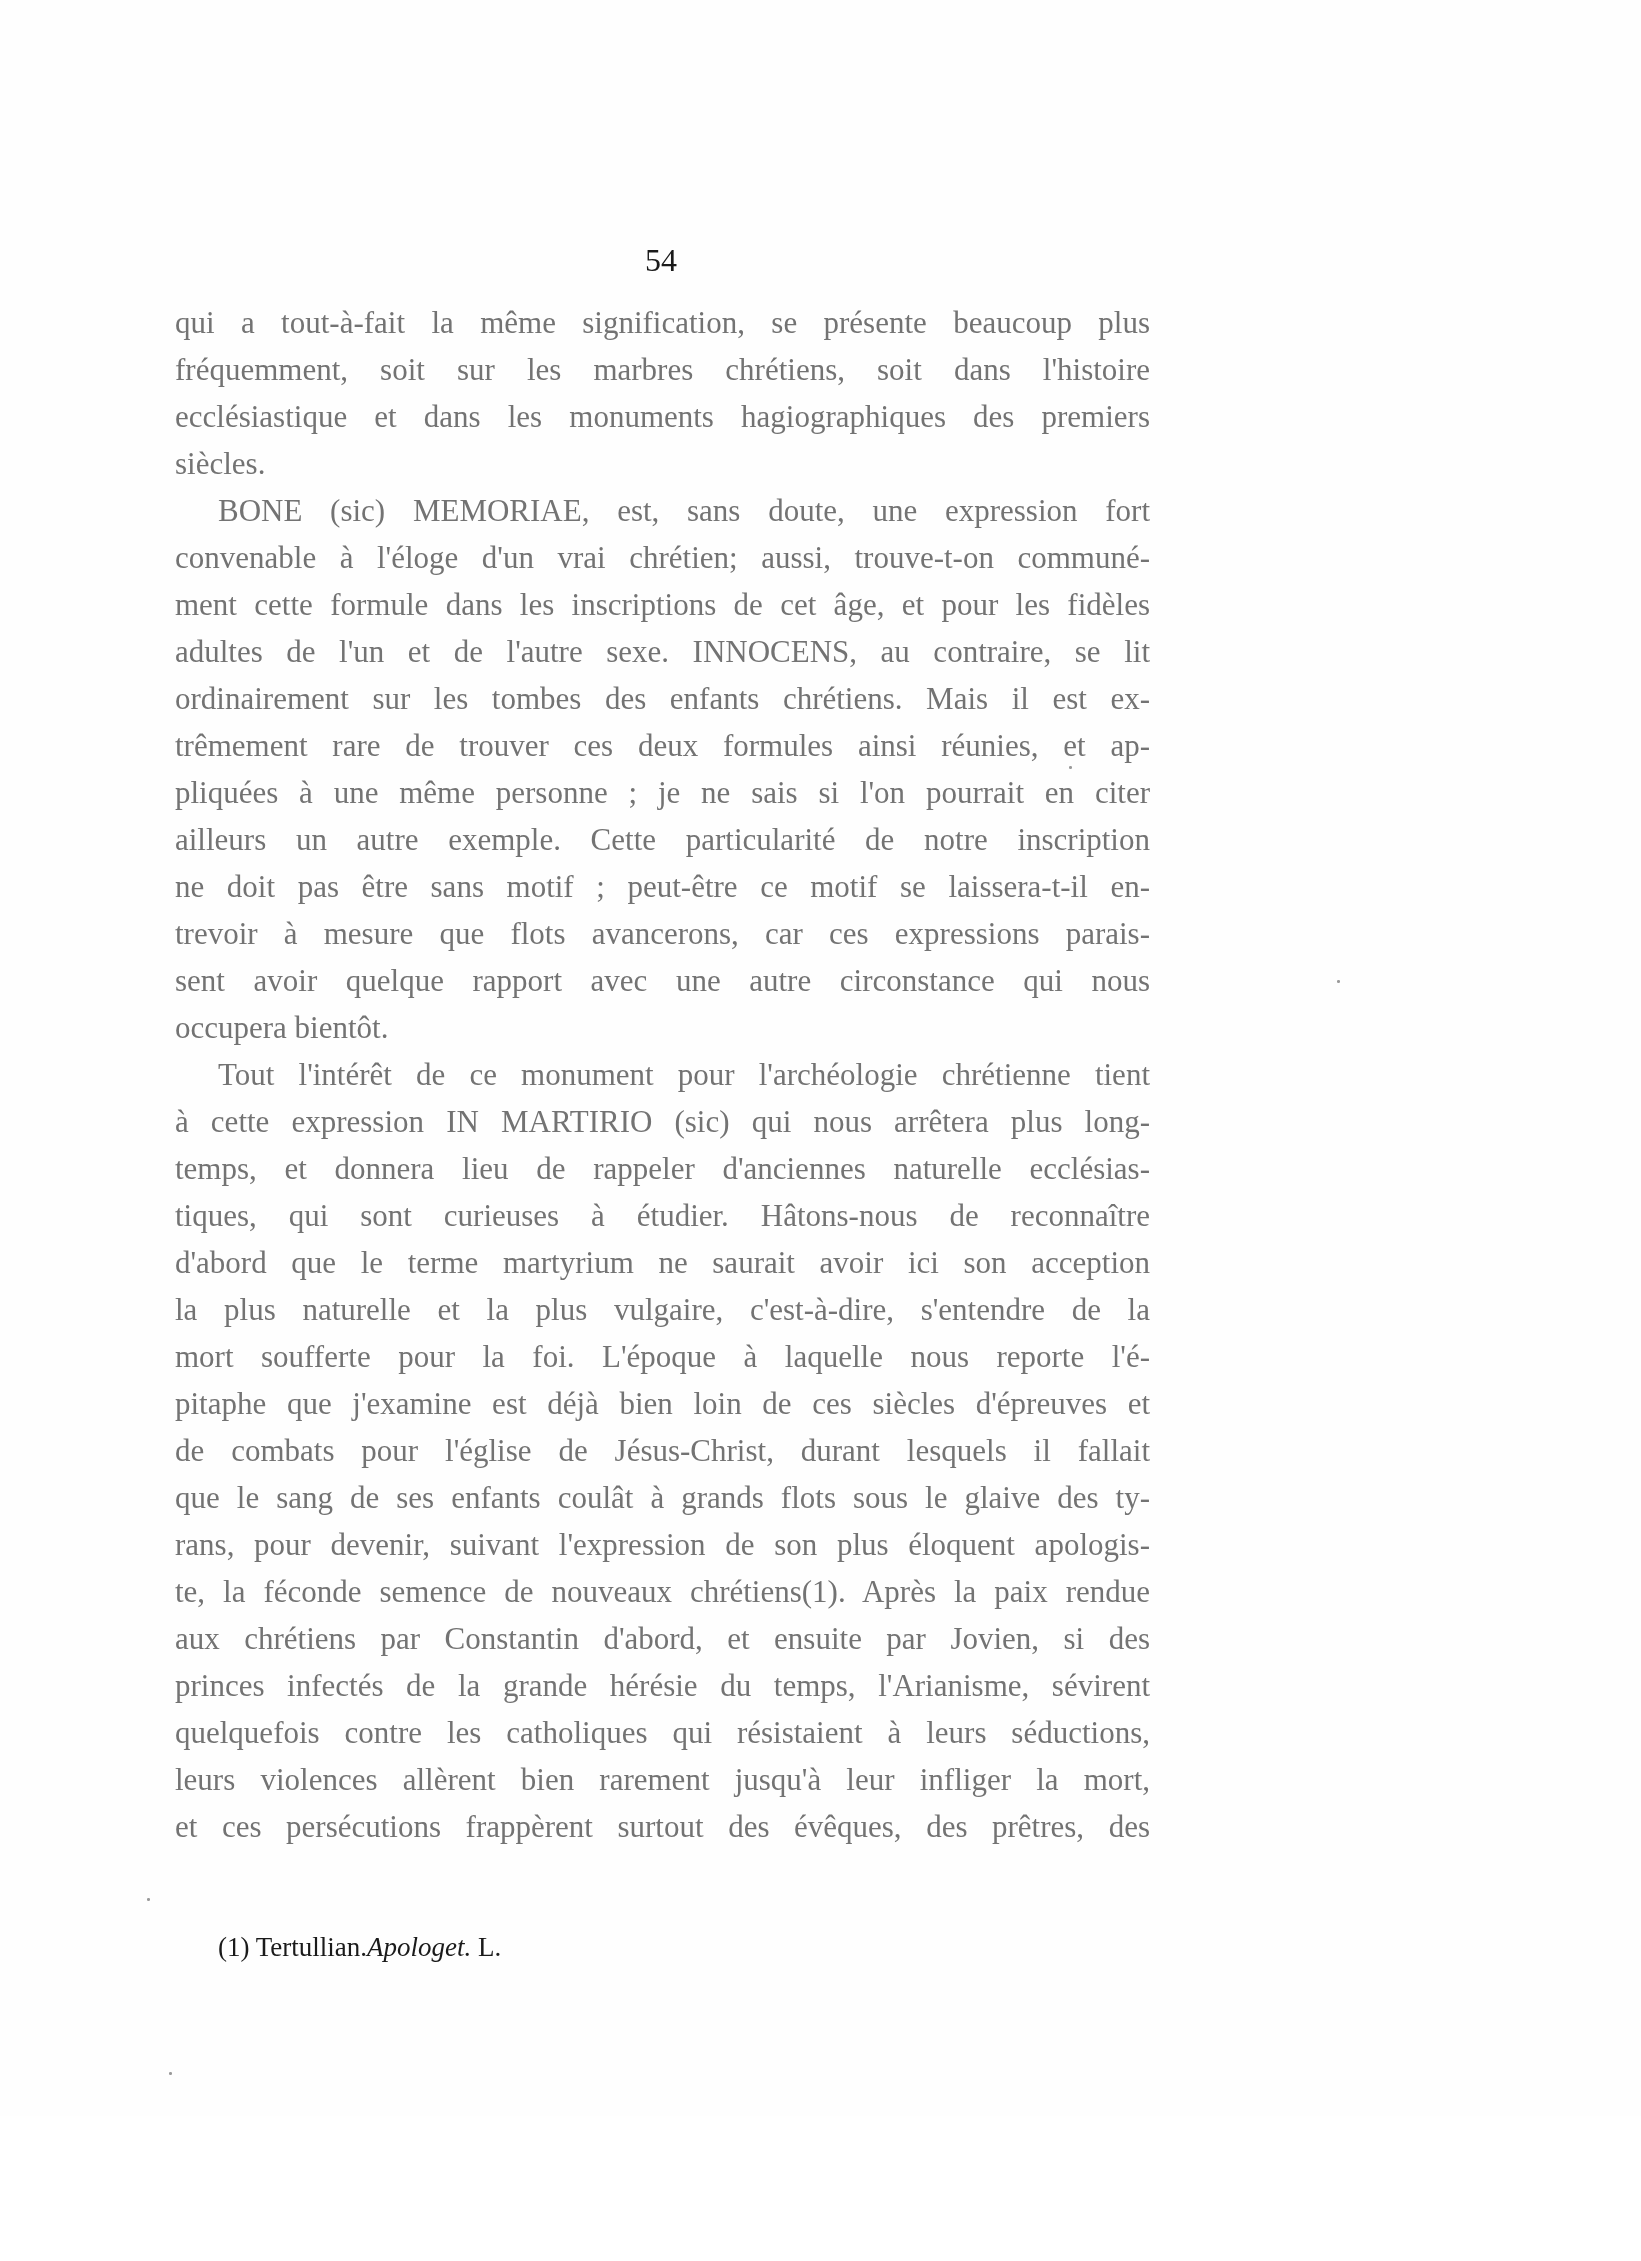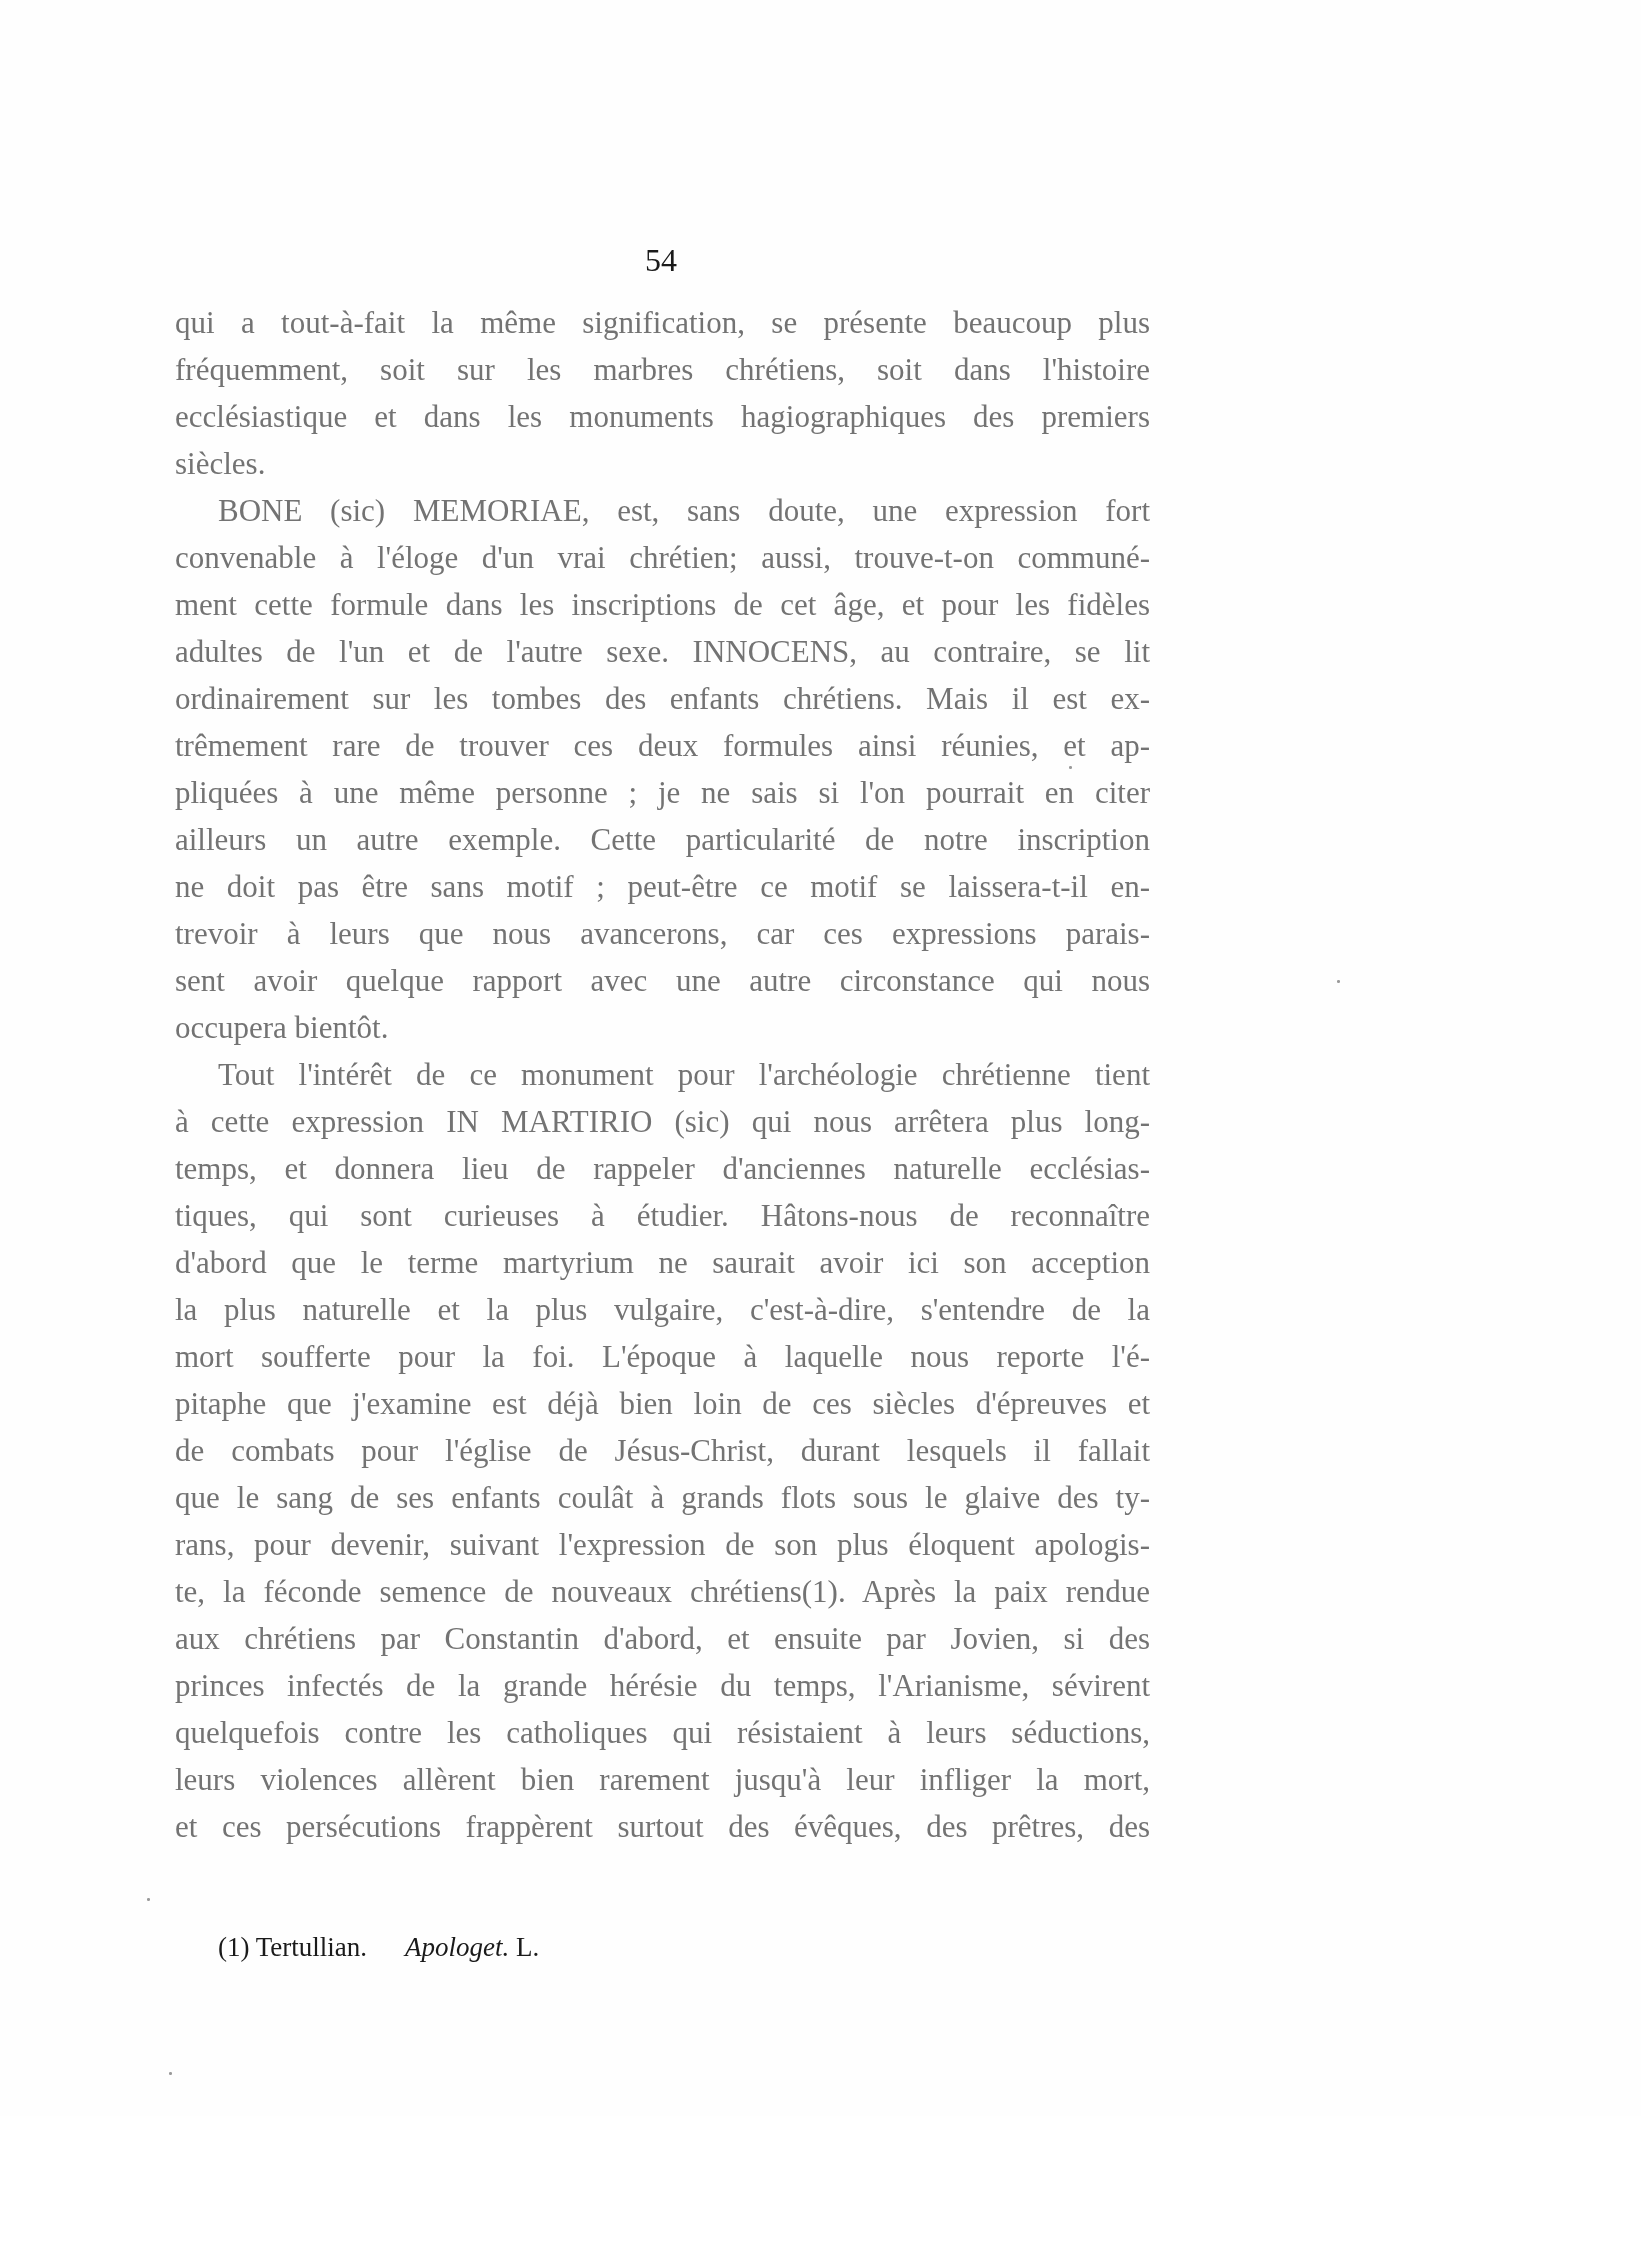--- a/index.html
+++ b/index.html
@@ -16,21 +16,21 @@
   .line {
     display: block; height: 47px; white-space: nowrap;
     text-align: justify; text-align-last: justify;
   }
   .line.last { text-align-last: left; }
   .line.indent { padding-left: 43px; }
   .footnote {
     position: absolute; left: 218px; top: 1932px;
     font-family: "Liberation Serif", serif; font-size: 27px; color: #1a1a1a; white-space: nowrap;
   }
-  .footnote .fn-work { font-style: italic; margin-left: 38px; }
+  .footnote .fn-work { font-style: italic; }
   .speck { position: absolute; width: 2.7px; height: 2.7px; background: #9a9a9a; border-radius: 50%; }
 </style>
 </head>
 <body>
 
 <div class="page">
   <div class="page-number">54</div>
 
   <div class="body-text">
     <span class="line">qui a tout-à-fait la même signification, se présente beaucoup plus</span>
@@ -39,21 +39,21 @@
     <span class="line last">siècles.</span>
     <span class="line indent">BONE (sic) MEMORIAE, est, sans doute, une expression fort</span>
     <span class="line">convenable à l'éloge d'un vrai chrétien; aussi, trouve-t-on communé-</span>
     <span class="line">ment cette formule dans les inscriptions de cet âge, et pour les fidèles</span>
     <span class="line">adultes de l'un et de l'autre sexe. INNOCENS, au contraire, se lit</span>
     <span class="line">ordinairement sur les tombes des enfants chrétiens. Mais il est ex-</span>
     <span class="line">trêmement rare de trouver ces deux formules ainsi réunies, et ap-</span>
     <span class="line">pliquées à une même personne ; je ne sais si l'on pourrait en citer</span>
     <span class="line">ailleurs un autre exemple. Cette particularité de notre inscription</span>
     <span class="line">ne doit pas être sans motif ; peut-être ce motif se laissera-t-il en-</span>
-    <span class="line">trevoir à leurs que nous avancerons, car ces expressions parais-</span>
+    <span class="line">trevoir à mesure que flots avancerons, car ces expressions parais-</span>
     <span class="line">sent avoir quelque rapport avec une autre circonstance qui nous</span>
     <span class="line last">occupera bientôt.</span>
     <span class="line indent">Tout l'intérêt de ce monument pour l'archéologie chrétienne tient</span>
     <span class="line">à cette expression IN MARTIRIO (sic) qui nous arrêtera plus long-</span>
     <span class="line">temps, et donnera lieu de rappeler d'anciennes naturelle ecclésias-</span>
     <span class="line">tiques, qui sont curieuses à étudier. Hâtons-nous de reconnaître</span>
     <span class="line">d'abord que le terme martyrium ne saurait avoir ici son acception</span>
     <span class="line">la plus naturelle et la plus vulgaire, c'est-à-dire, s'entendre de la</span>
     <span class="line">mort soufferte pour la foi. L'époque à laquelle nous reporte l'é-</span>
     <span class="line">pitaphe que j'examine est déjà bien loin de ces siècles d'épreuves et</span>

